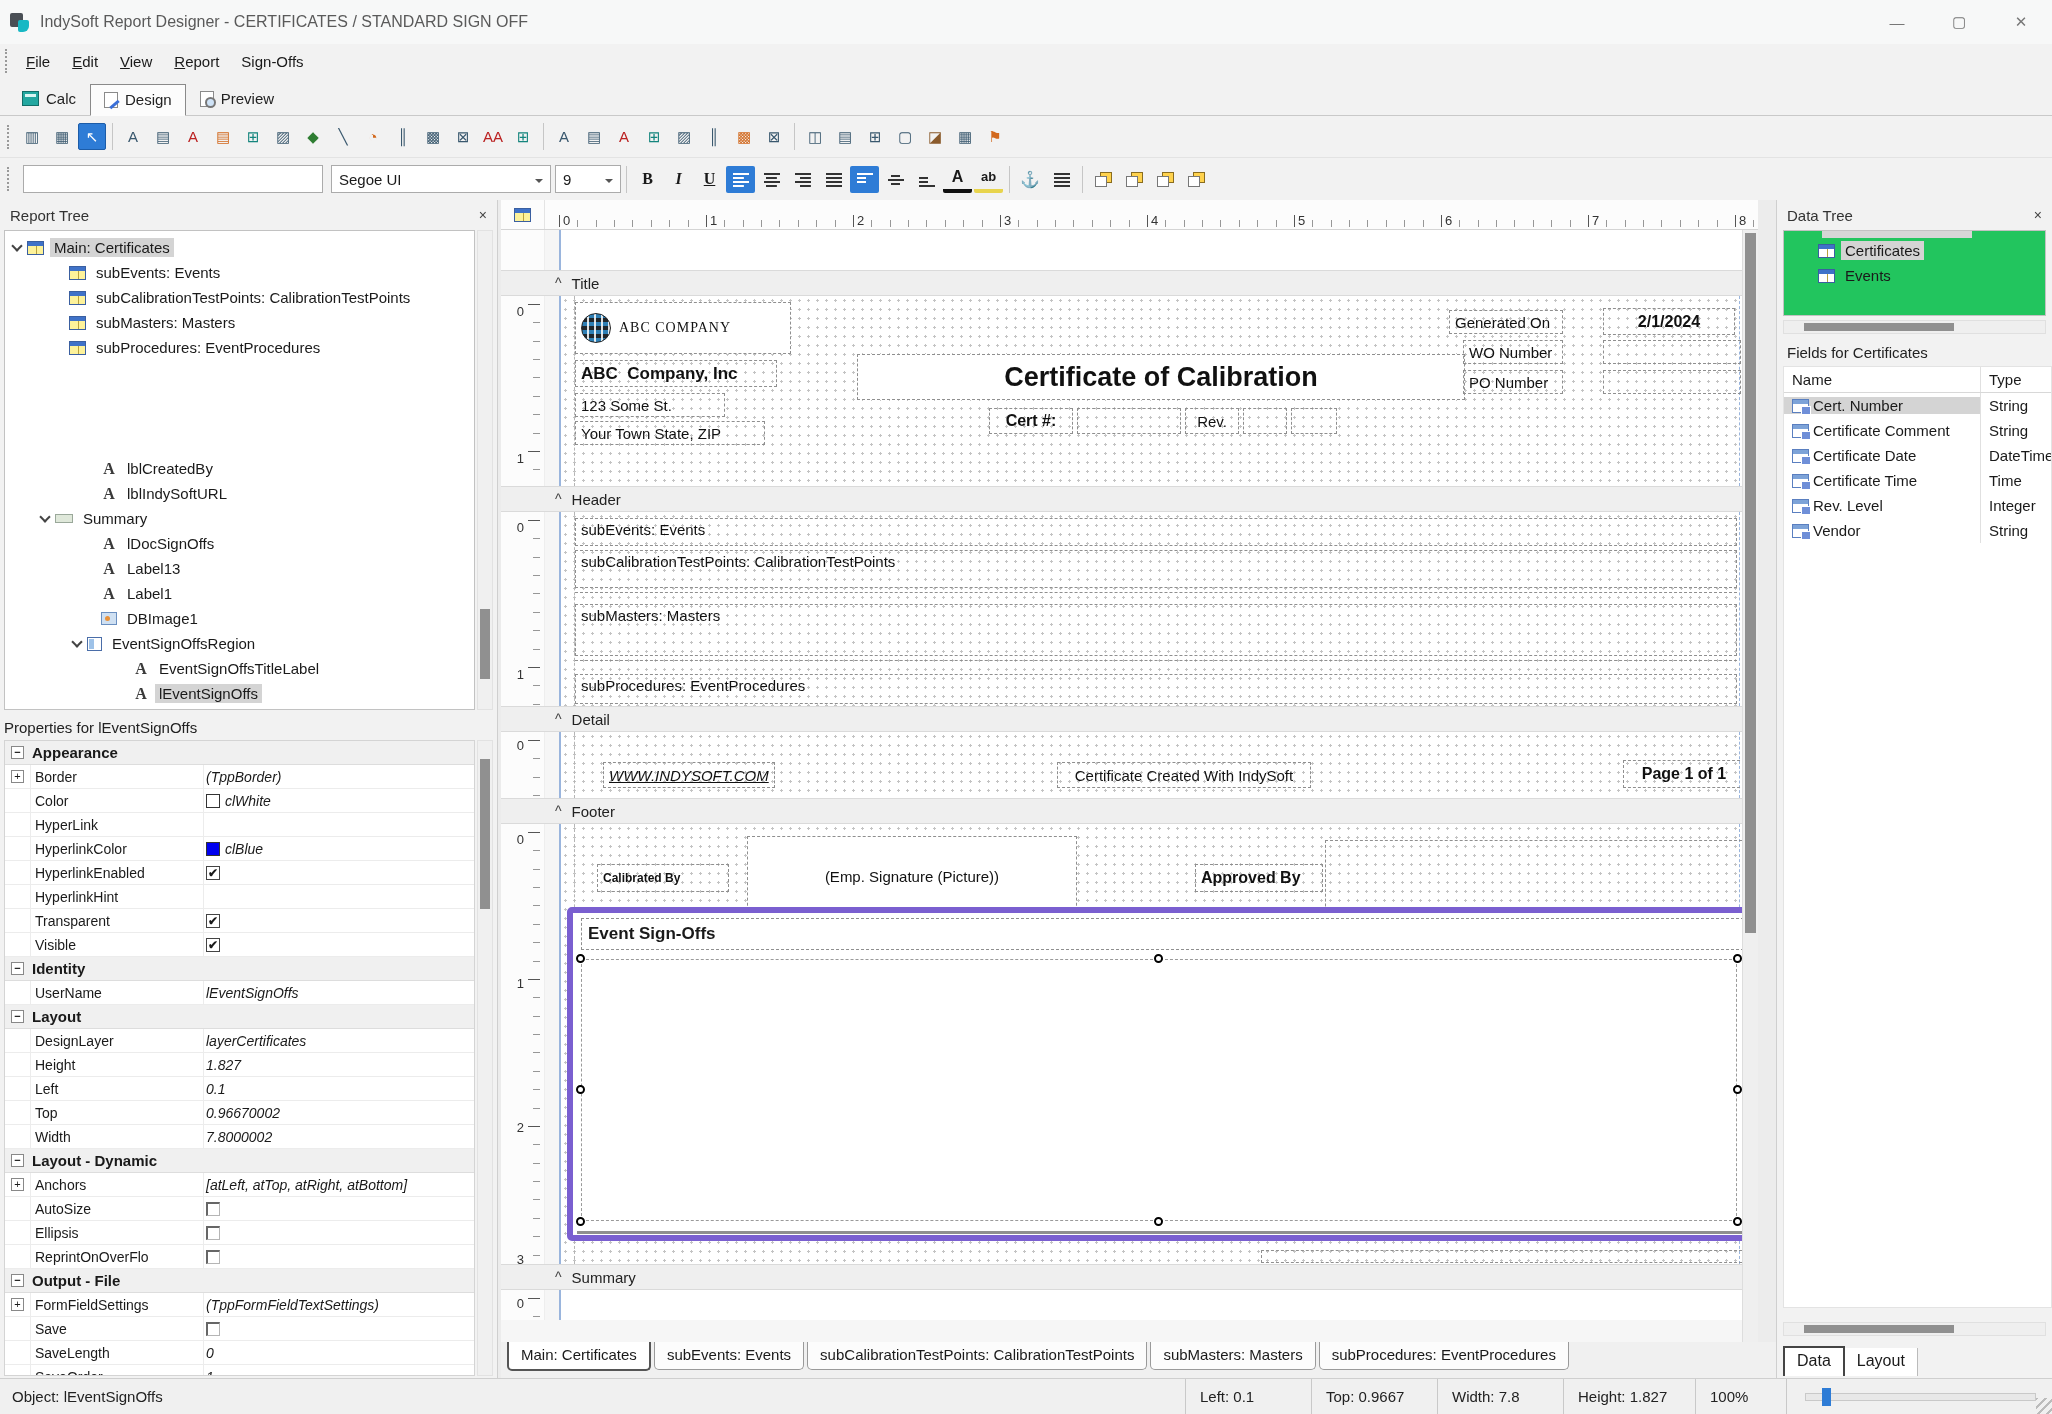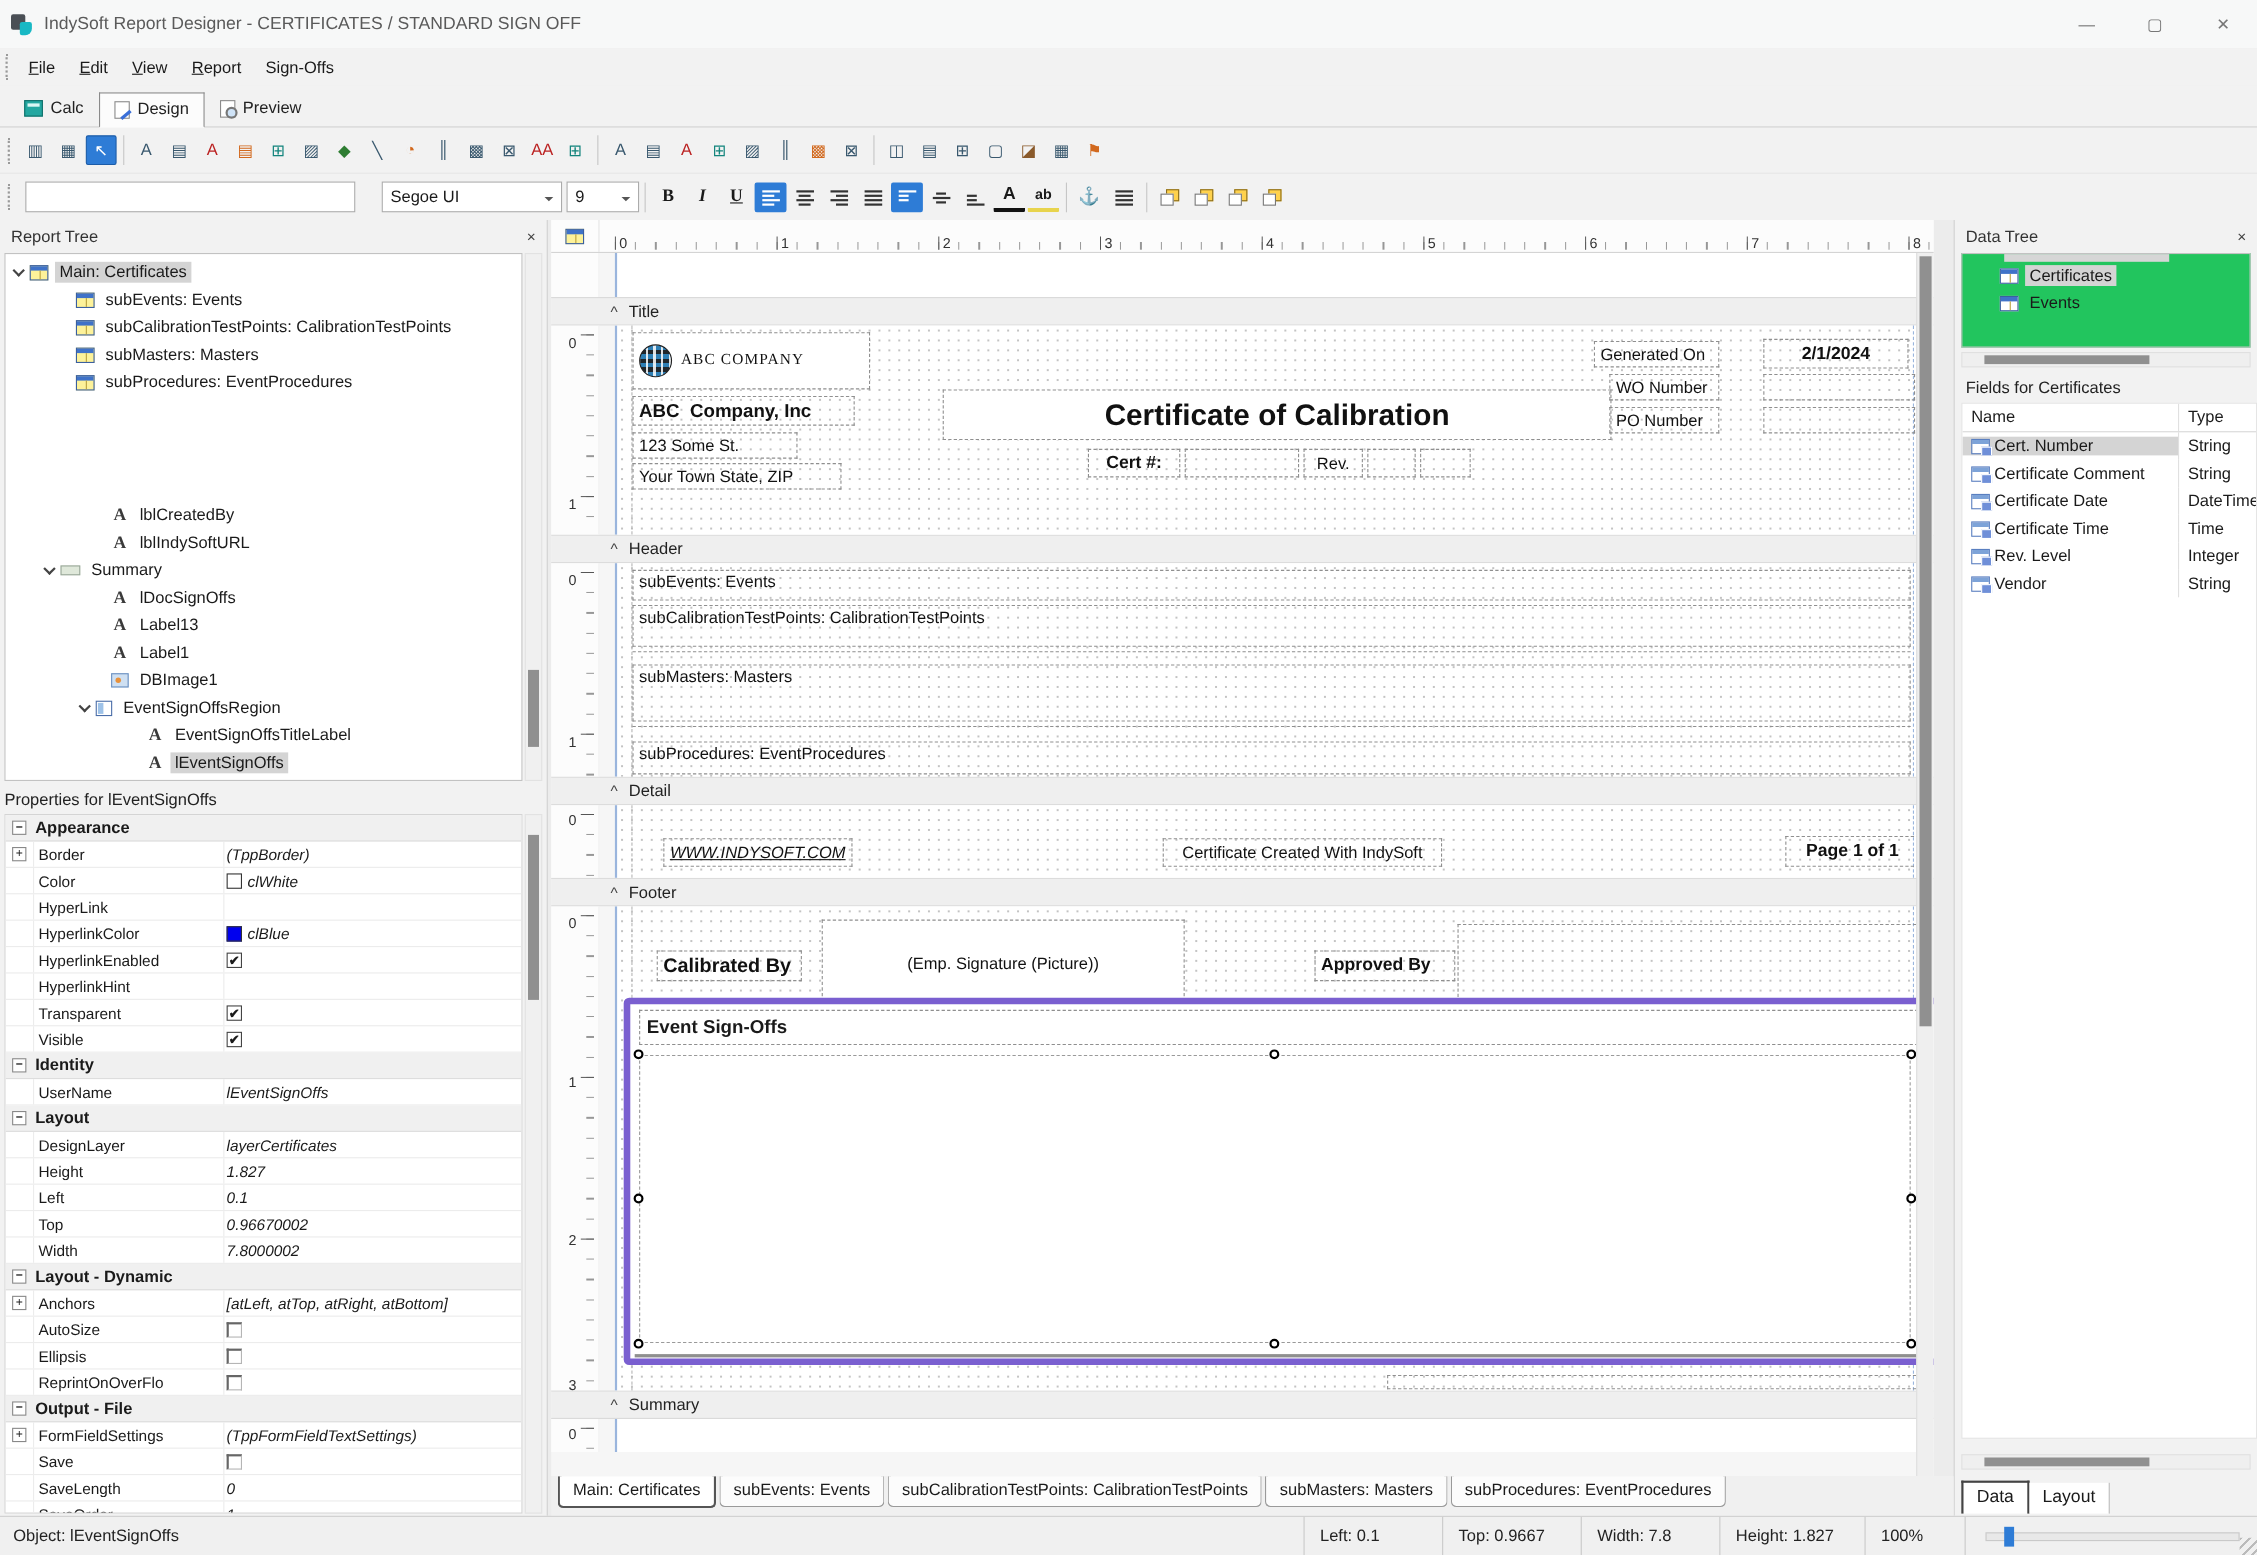--- a/index.html
+++ b/index.html
@@ -39,21 +39,21 @@
   .ti.active{background:#2e7cd6;color:#fff;border:1px solid #1c5ca8}
   .c-red{color:#b22}
   .c-teal{color:#14857d}
   .c-green{color:#2e7d32}
   .c-orange{color:#d2691e}
   .c-brown{color:#8a5a2b}
   .sep{width:1px;height:27px;background:#c6c6c6;margin:0 5px;flex:none}
   .combo{height:28px;background:#fff;border:1px solid #ababab;display:flex;align-items:center;padding:0 7px;font-size:15px;flex:none}
   .combo .arr{margin-left:auto;width:0;height:0;border:4px solid transparent;border-top-color:#555;margin-top:7px}
   .c-obj{width:300px;margin-left:6px}
-  .c-font{width:164px;margin-left:24px}
+  .c-font{width:220px;margin-left:8px}
   .c-size{width:66px;margin-left:4px}
   .fmt{width:29px;height:27px;display:flex;align-items:center;justify-content:center;margin:0 1px;border-radius:2px;font-size:16px;flex:none}
   .fmt.active{background:#2e7cd6;--c:#fff}
   .fmt .bars{width:16px;height:15px;background-image:linear-gradient(var(--c,#333) 0 0),linear-gradient(var(--c,#333) 0 0),linear-gradient(var(--c,#333) 0 0),linear-gradient(var(--c,#333) 0 0);background-repeat:no-repeat;background-size:100% 2px,68% 2px,100% 2px,68% 2px;background-position:0 1px,0 5px,0 9px,0 13px}
   .fmt .bars.b-c{background-position:0 1px,center 5px,0 9px,center 13px}
   .fmt .bars.b-r{background-position:0 1px,right 5px,0 9px,right 13px}
   .fmt .bars.b-j{background-size:100% 2px,100% 2px,100% 2px,100% 2px}
   .fmt .bars.v-t{background-size:100% 2px,58% 2px,58% 2px,0 0;background-position:0 1px,0 5px,0 9px,0 0}
   .fmt .bars.v-m{background-size:58% 2px,100% 2px,58% 2px,0 0;background-position:center 3px,0 7px,center 11px,0 0}
   .fmt .bars.v-b{background-size:58% 2px,58% 2px,100% 2px,0 0;background-position:0 5px,0 9px,0 13px,0 0}
@@ -694,21 +694,21 @@
     <div class="vruler">
         <b style="top:8px">0</b>
         <b style="top:152px">1</b>
         <b style="top:296px">2</b>
         <b style="top:428px">3</b>
       </div>
     <div class="page-area">
       <div class="page">
         <span class="mline-l"></span>
           <span class="mline-r"></span>
-        <div class="el bold" style="left:36px;top:40px;width:132px;height:28px;font-size:18px">Calibrated By</div>
+        <div class="el bold" style="left:36px;top:40px;width:132px;height:28px;font-size:12px">Calibrated By</div>
         <div class="el solid ctr" style="left:186px;top:12px;width:330px;height:80px">(Emp. Signature (Picture))</div>
         <div class="el bold" style="left:634px;top:40px;width:128px;height:28px;font-size:16px">Approved By</div>
         <div class="el" style="left:764px;top:16px;width:422px;height:86px"></div>
         <div class="esr">
           <div class="esr-title">Event Sign-Offs</div>
           <div class="esr-body">
             <span class="hdl" style="left:-6px;top:-6px"></span>
             <span class="hdl" style="left:calc(50% - 5px);top:-6px"></span>
             <span class="hdl" style="right:-6px;top:-6px"></span>
             <span class="hdl" style="left:-6px;top:calc(50% - 5px)"></span>

